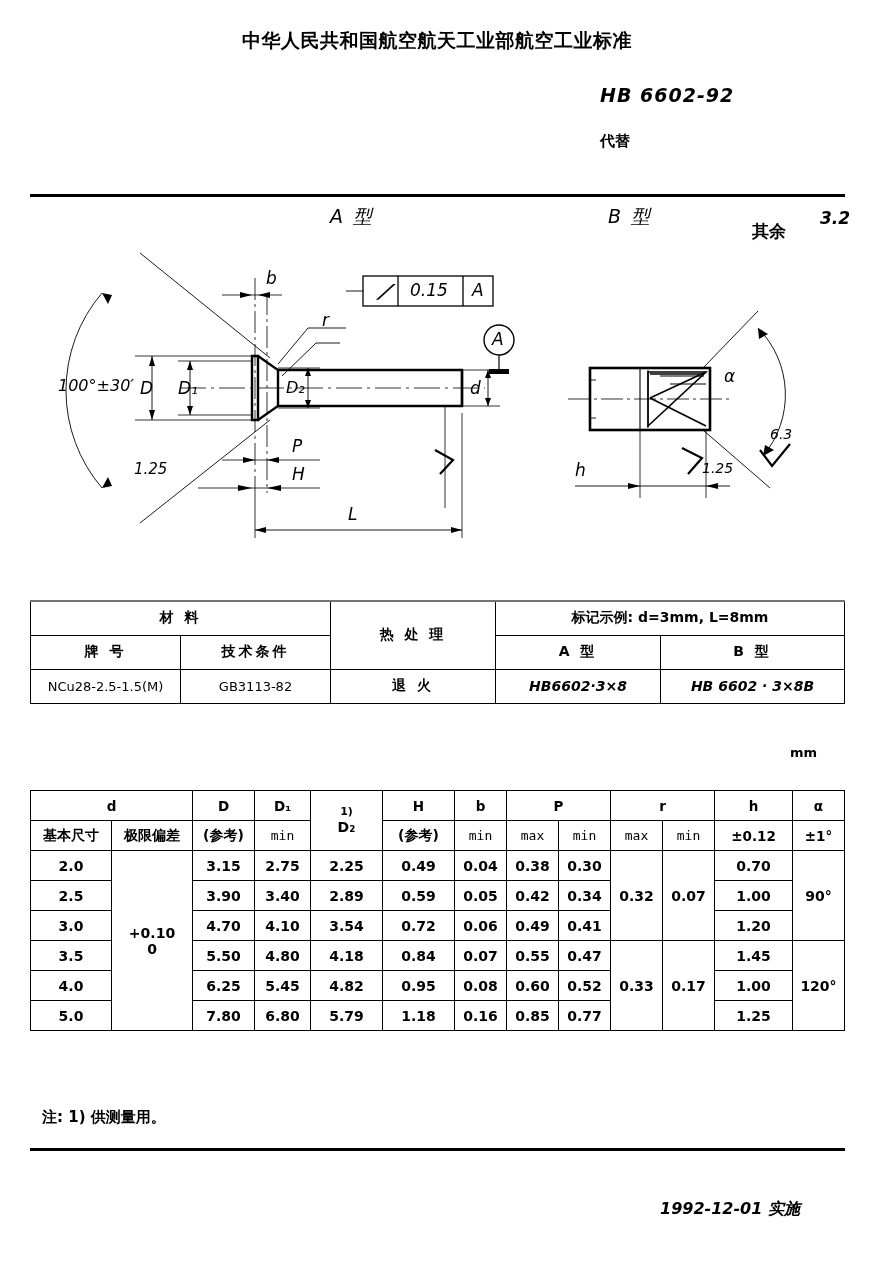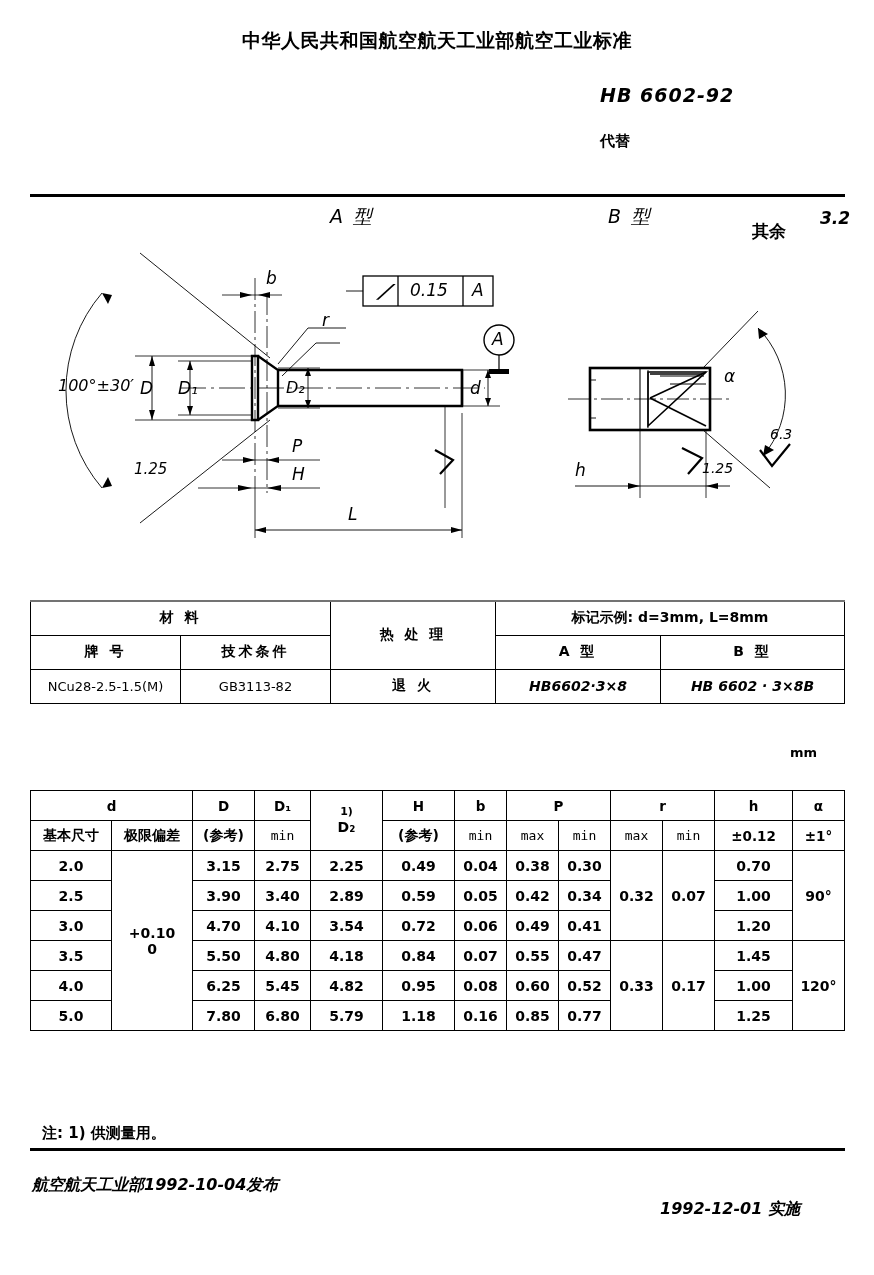--- a/index.html
+++ b/index.html
@@ -154,21 +154,20 @@
   table.t2 .sub { font-size: 13px; font-family: "DejaVu Sans Mono", monospace; }
   table.t2 .data { font-weight: bold; font-size: 14px; font-family: "DejaVu Sans", sans-serif; margin-left: 12px; }
   table.t2 .ang { font-weight: bold; font-size: 14px; }
 
   .note {
     position: absolute;
     left: 42px; top: 1108px;
     font-family: "DejaVu Sans", sans-serif;
     font-weight: bold;
     font-size: 15px;
-    margin-top: 16px;
   }
 
   
   .footer-left {
     position: absolute;
     left: 32px; top: 1175px;
     font-family: "DejaVu Sans", sans-serif;
     font-size: 16px;
     font-weight: bold;
     font-style: italic;
@@ -486,16 +485,15 @@
       <td class="data">0.77</td>
       <td class="data">1.25</td>
     </tr>
   </tbody>
     </table>
 
   <div class="note">注: 1)  供测量用。</div>
 
   <div class="rule rule-bottom"></div>
 
-  <div class="footer-left">航空航天工业部1992-10-04发布</div>
   <div class="footer-right">1992-12-01 实施</div>
 
 </div>
 
 </body></html>

